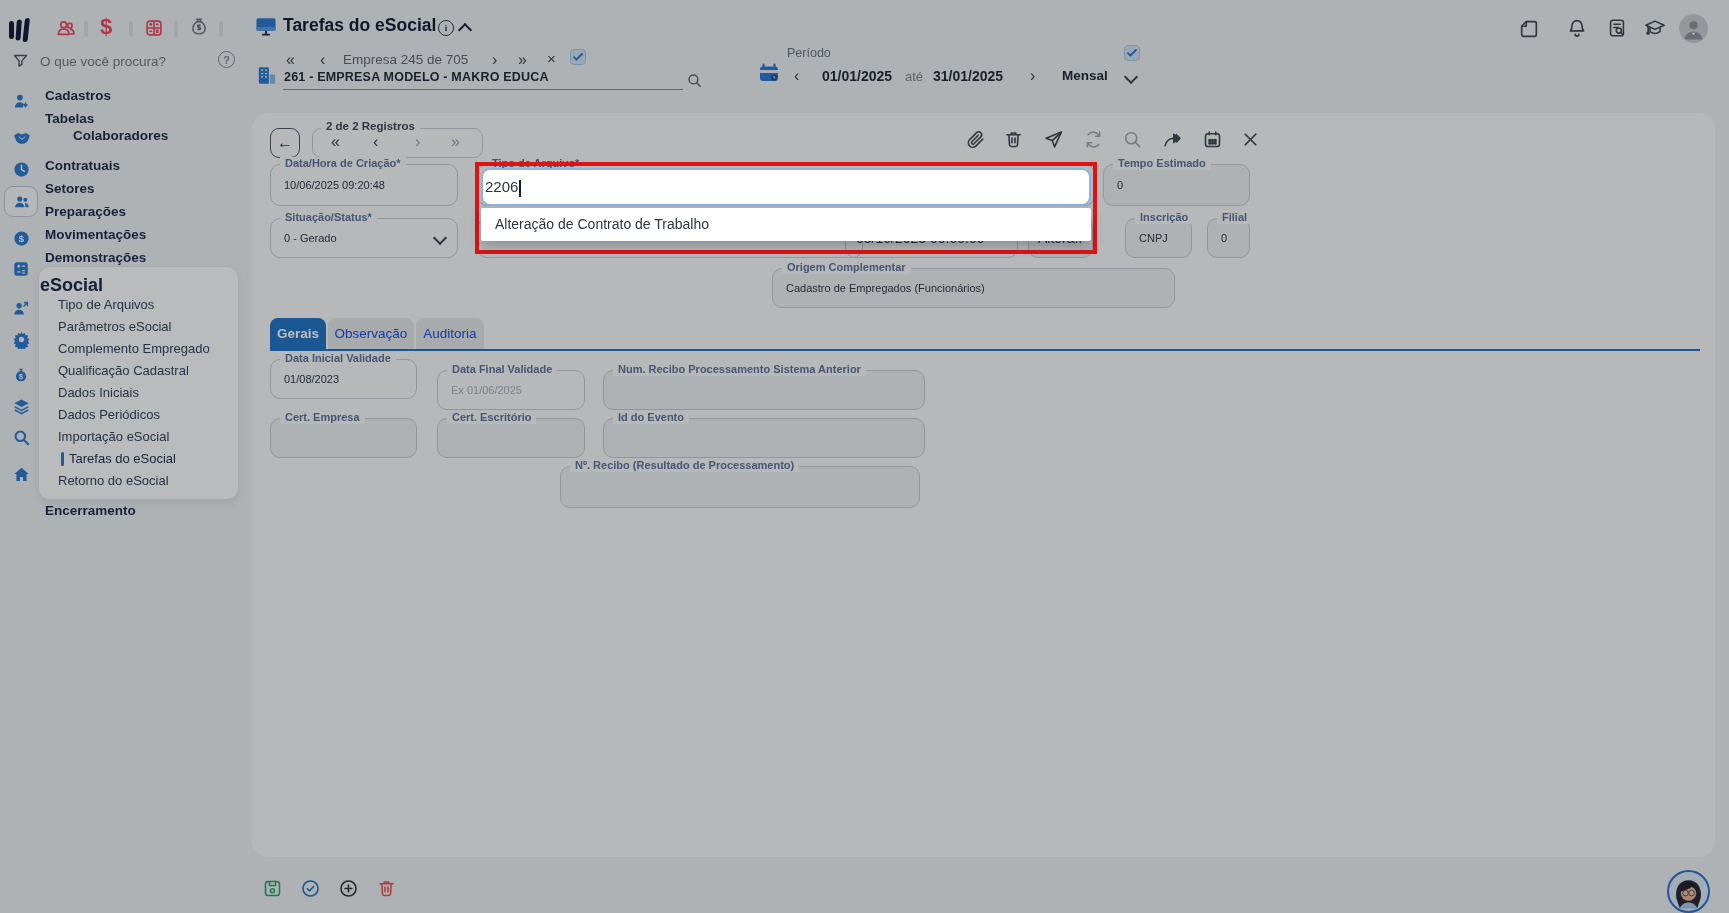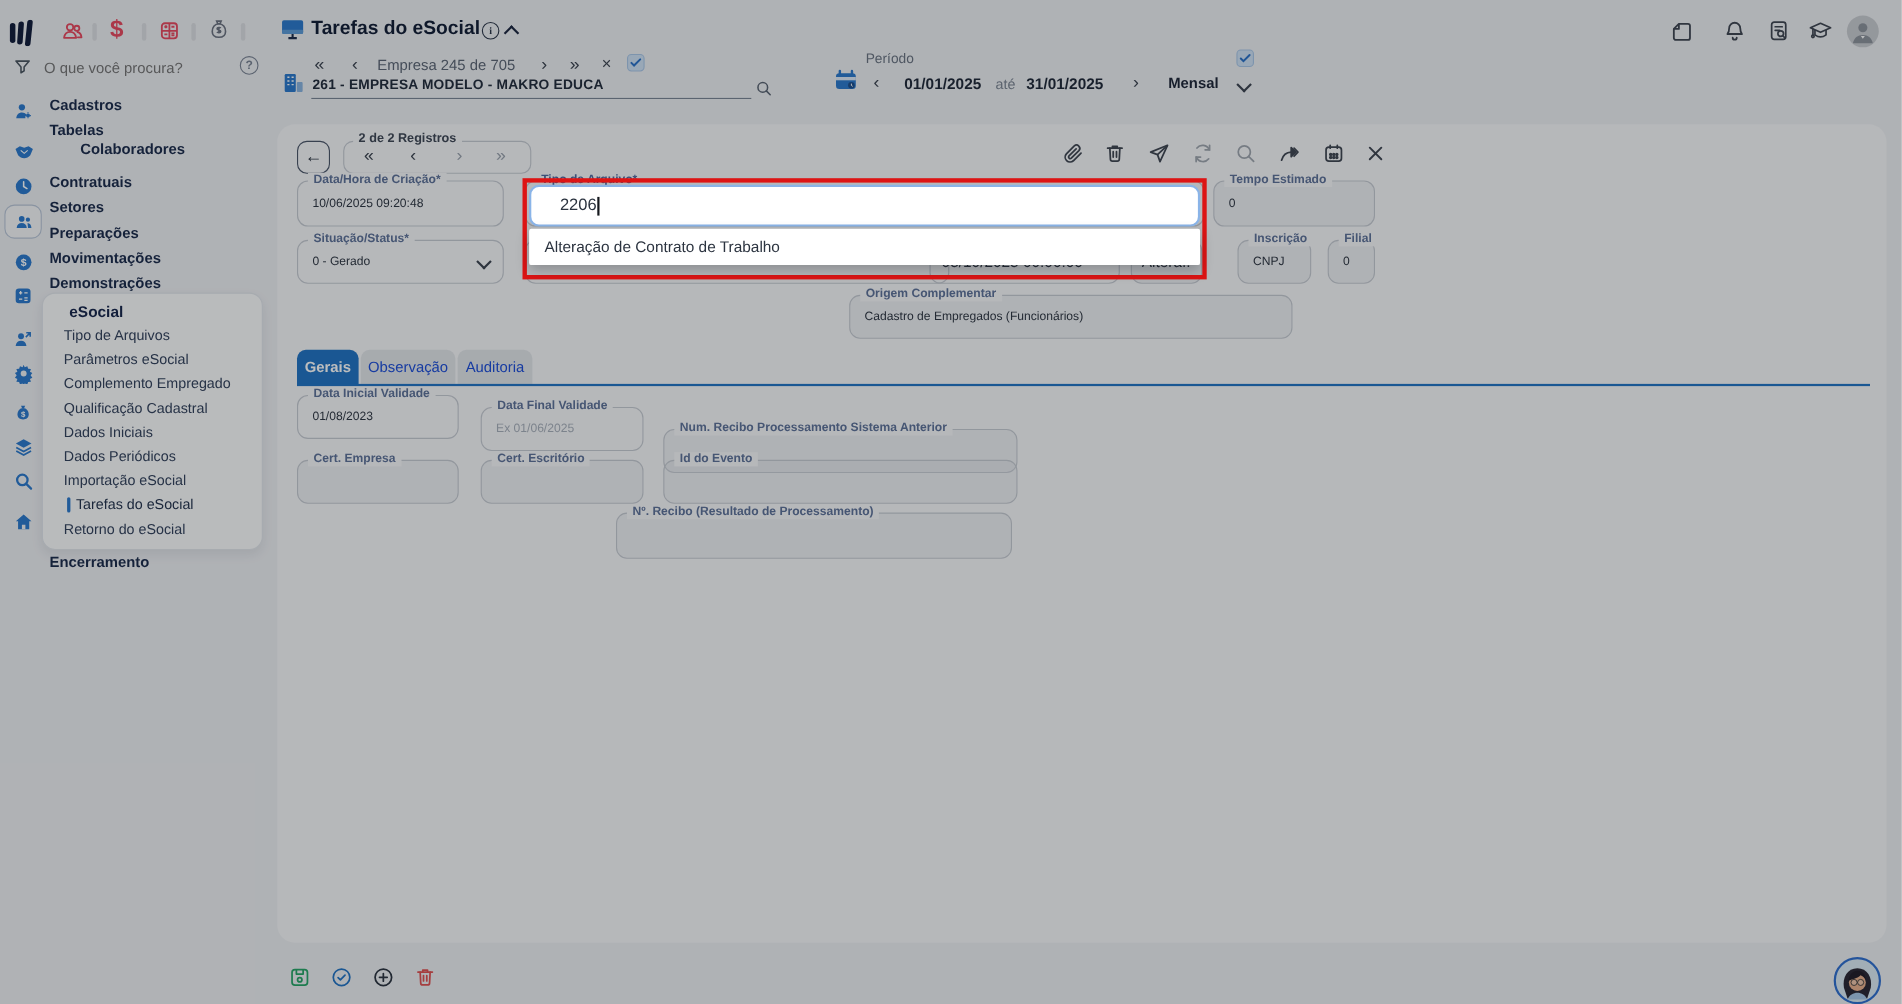--- a/index.html
+++ b/index.html
@@ -205,21 +205,21 @@
   <span class="menu-item" style="top:88px;">Cadastros</span>
   <span class="menu-item" style="top:111px;">Tabelas</span>
   <span class="menu-item" style="top:128px;margin-left:28px;">Colaboradores</span>
   <span class="menu-item" style="top:158px;">Contratuais</span>
   <span class="menu-item" style="top:181px;">Setores</span>
   <span class="menu-item" style="top:204px;">Preparações</span>
   <span class="menu-item" style="top:227px;">Movimentações</span>
   <span class="menu-item" style="top:250px;">Demonstrações</span>
 
   <div class="abs" style="left:38px;top:266px;width:199px;height:232px;background:#fbfcfd;border:1px solid #e2e6eb;border-radius:12px;box-shadow:0 4px 10px rgba(30,40,60,.08);"></div>
-  <span class="abs" style="left:63px;top:275px;font-size:14px;font-weight:bold;color:#16254a;">eSocial</span>
+  <span class="abs" style="left:40px;top:275px;font-size:18px;font-weight:bold;color:#16254a;">eSocial</span>
   <span class="sub-item" style="top:297px;">Tipo de Arquivos</span>
   <span class="sub-item" style="top:319px;">Parâmetros eSocial</span>
   <span class="sub-item" style="top:341px;">Complemento Empregado</span>
   <span class="sub-item" style="top:363px;">Qualificação Cadastral</span>
   <span class="sub-item" style="top:385px;">Dados Iniciais</span>
   <span class="sub-item" style="top:407px;">Dados Periódicos</span>
   <span class="sub-item" style="top:429px;">Importação eSocial</span>
   <div class="abs" style="left:61px;top:452px;width:3px;height:14px;background:#2b79cc;border-radius:2px;"></div>
   <span class="sub-item" style="top:451px;left:69px;color:#23324c;">Tarefas do eSocial</span>
   <span class="sub-item" style="top:473px;">Retorno do eSocial</span>
@@ -398,21 +398,21 @@
     <div class="abs" style="left:18px;top:236px;width:1430px;height:2px;background:#2173c4;"></div>
 
     <div class="fs" style="left:18px;top:246px;width:147px;height:40px;">
       <span class="lbl">Data Inicial Validade</span>
       <span class="val">01/08/2023</span>
     </div>
     <div class="fs" style="left:185px;top:257px;width:148px;height:40px;">
       <span class="lbl">Data Final Validade</span>
       <span class="val ph">Ex 01/06/2025</span>
     </div>
-    <div class="fs soft" style="left:351px;top:257px;width:322px;height:40px;margin-top:20px;">
+    <div class="fs soft" style="left:351px;top:257px;width:322px;height:40px;">
       <span class="lbl">Num. Recibo Processamento Sistema Anterior</span>
     </div>
 
     <div class="fs soft" style="left:18px;top:305px;width:147px;height:40px;">
       <span class="lbl">Cert. Empresa</span>
     </div>
     <div class="fs soft" style="left:185px;top:305px;width:148px;height:40px;">
       <span class="lbl">Cert. Escritório</span>
     </div>
     <div class="fs soft" style="left:351px;top:305px;width:322px;height:40px;">
@@ -459,20 +459,20 @@
         <circle cx="20.3" cy="26" r="3.4" fill="rgba(255,255,255,.25)" stroke="#3a3a3a" stroke-width="1"></circle>
         <circle cx="27.7" cy="26" r="3.4" fill="rgba(255,255,255,.25)" stroke="#3a3a3a" stroke-width="1"></circle>
         <path d="M23.7 26h.6" stroke="#3a3a3a" stroke-width="1"></path>
         <path d="M13 45c2-5 6.5-7.5 11-7.5S33 40 35 45z" fill="#a8c9e8"></path>
       </svg>
   </div>
 
   <div id="dim"></div>
 
   <div class="abs hi" style="left:475px;top:162px;width:622px;height:92px;border:4px solid #dd1414;box-sizing:border-box;"></div>
-  <div class="abs hi" style="left:481px;top:168px;width:610px;height:38px;background:#fff;border:2px solid #8ab4e8;border-radius:9px;box-sizing:border-box;line-height:34px;padding-left:26px;font-size:15px;color:#2c3440;">
+  <div class="abs hi" style="left:481px;top:168px;width:610px;height:38px;background:#fff;border:2px solid #8ab4e8;border-radius:9px;box-sizing:border-box;line-height:34px;padding-left:2px;font-size:15px;color:#2c3440;">
     <span>2206</span><span class="caret"></span>
   </div>
   <div class="abs hi" style="left:481px;top:208px;width:610px;height:33px;background:#fff;border-radius:2px;box-shadow:0 5px 12px rgba(10,15,25,.25);line-height:33px;padding-left:14px;font-size:14px;color:#2c3440;box-sizing:border-box;cursor:pointer;">
     <span>Alteração de Contrato de Trabalho</span>
   </div>
 
 </div>
 
 </body></html>

